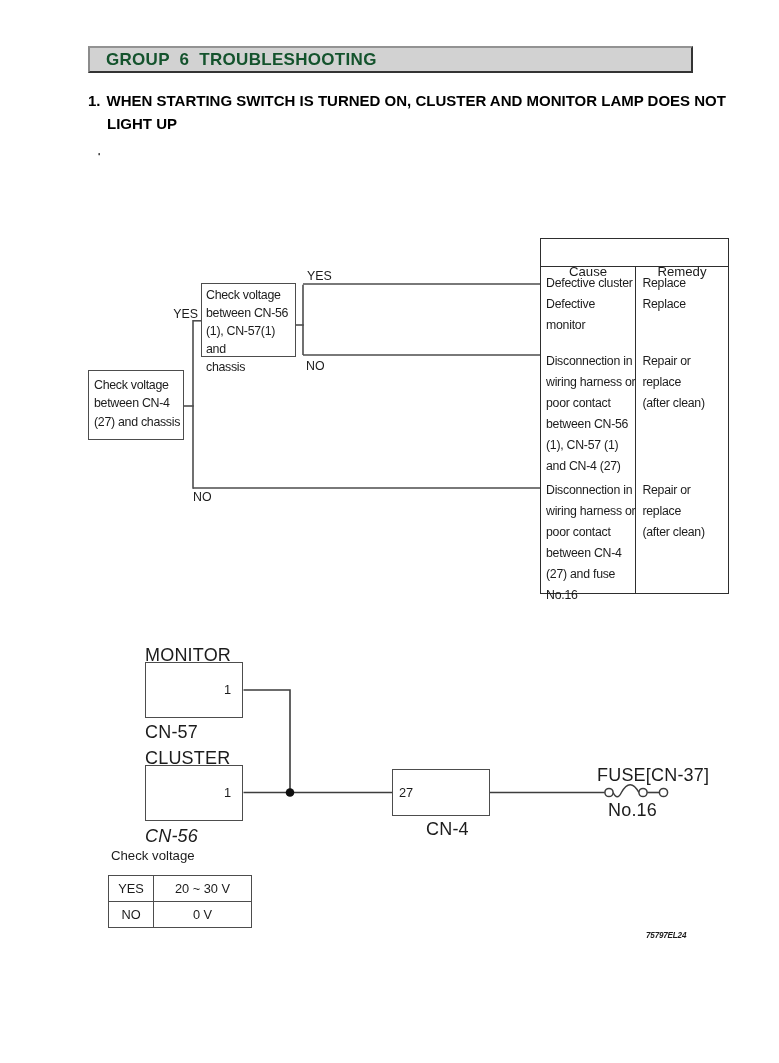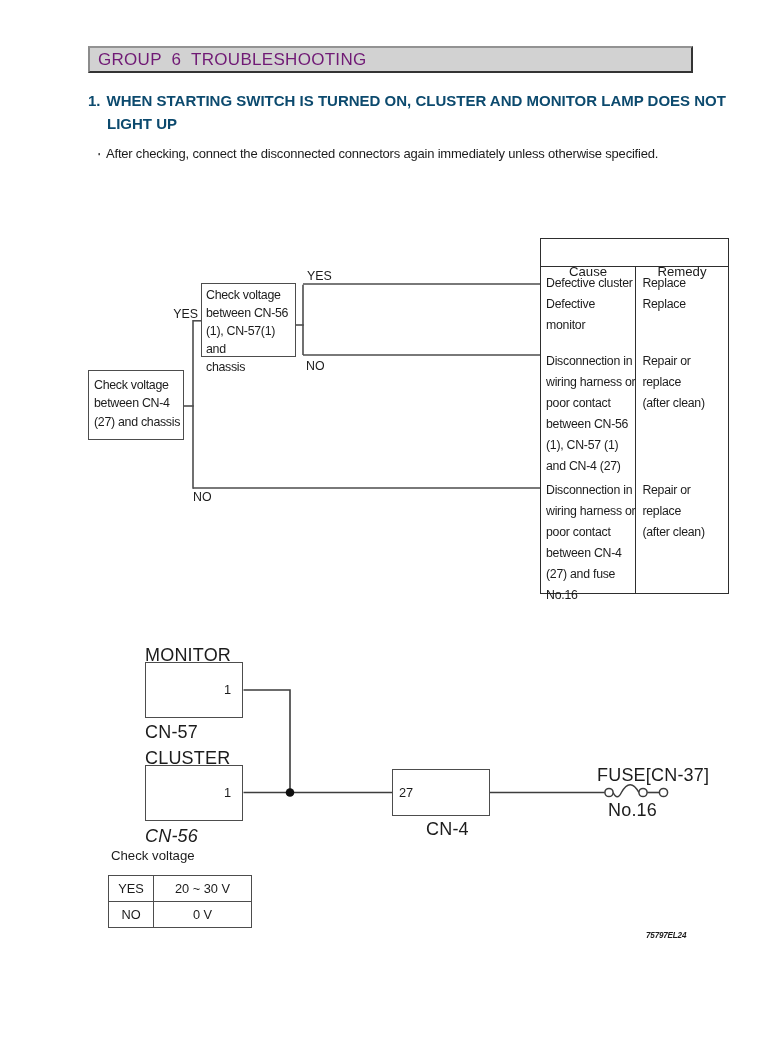--- a/index.html
+++ b/index.html
@@ -4,24 +4,24 @@
 <style>
   html,body{margin:0;padding:0;background:#fff;}
   .page{position:relative;width:779px;height:1063px;background:#ffffff;overflow:hidden;
         font-family:"Liberation Sans",sans-serif;color:#1c1c1c;}
   .abs{position:absolute;}
   svg.overlay{position:absolute;left:0;top:0;}
 
   .group-header{left:88px;top:46px;width:605px;height:27px;background:#d2d2d2;
     border-style:solid;border-width:2px;border-color:#939393 #333 #333 #8c8c8c;
     box-sizing:border-box;display:flex;align-items:center;}
-  .group-header span{font-size:17px;font-weight:normal;letter-spacing:.3px;word-spacing:5px;
-    padding-left:8px;color:#701a75;}
+  .group-header span{font-size:17px;font-weight:bold;letter-spacing:.3px;word-spacing:5px;
+    padding-left:16px;color:#14532d;}
 
-  .sec-title{font-size:15px;font-weight:bold;color:#0c4a6e;white-space:nowrap;}
+  .sec-title{font-size:15px;font-weight:bold;color:#000000;white-space:nowrap;}
   .sec-num{margin-right:6px;}
 
   .notes{left:97px;top:141px;width:586px;font-size:13px;line-height:24px;letter-spacing:-0.2px;}
   .note{position:relative;padding-left:9px;text-align:justify;margin-bottom:1px;}
   .note .bullet{position:absolute;left:0;top:0;}
 
   .fc-box{background:#fff;border:1.6px solid #4d4d4d;box-sizing:border-box;
     font-size:12.4px;line-height:18.4px;letter-spacing:-0.3px;white-space:pre-line;}
   .box-a{left:88px;top:370px;width:96px;height:70px;padding:5px 0 0 5px;}
   .box-b{left:201px;top:283px;width:95px;height:74px;padding:2px 0 0 4px;line-height:18px;}
@@ -105,21 +105,20 @@
     <span class="sec-num">1.</span><span>WHEN STARTING SWITCH IS TURNED ON, CLUSTER AND MONITOR LAMP DOES NOT</span>
   </div>
   <div class="abs sec-title" style="left:107px;top:115px;">LIGHT UP</div>
 
   <div class="abs notes">
     <div class="note">
       <span class="bullet">·</span>
     </div>
     <div class="note">
       <span class="bullet">·</span>
-      <span>After checking, connect the disconnected connectors again immediately unless otherwise specified.</span>
     </div>
   </div>
 
   <div class="abs fc-box box-a">Check voltage
 between CN-4
 (27) and chassis</div>
   <div class="abs fc-box box-b">Check voltage
 between CN-56
 (1), CN-57(1) and
 chassis</div>

